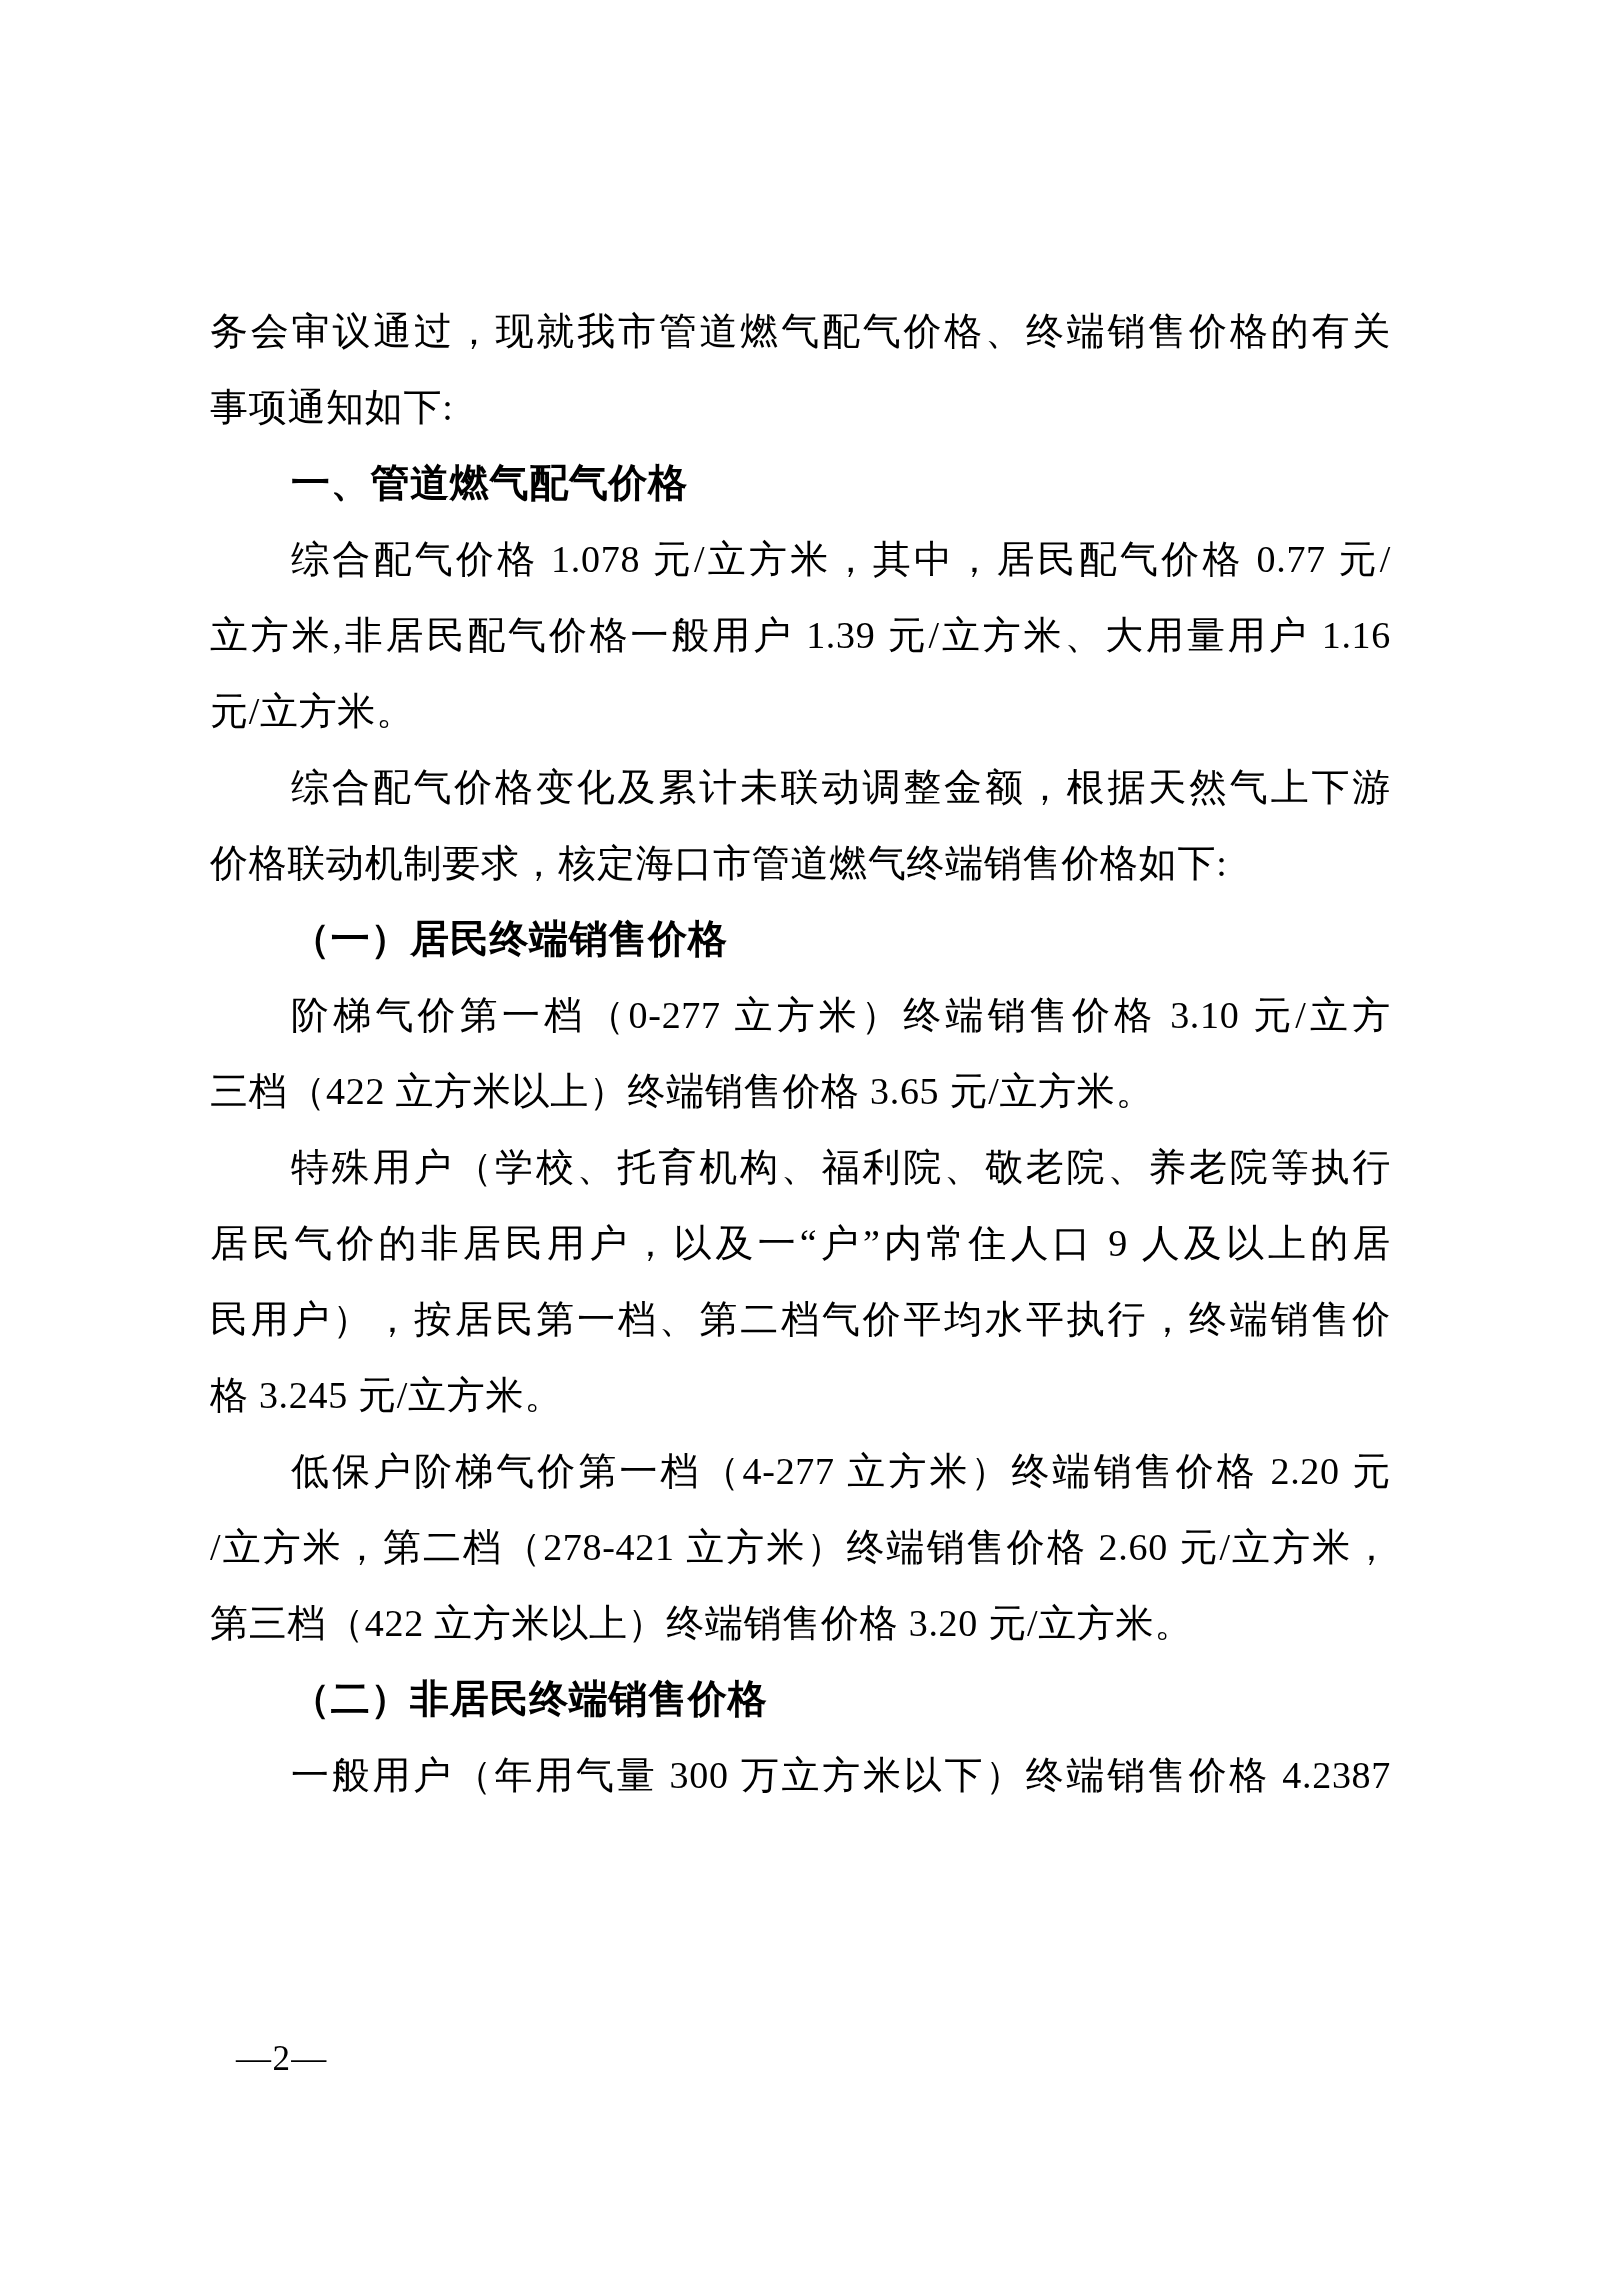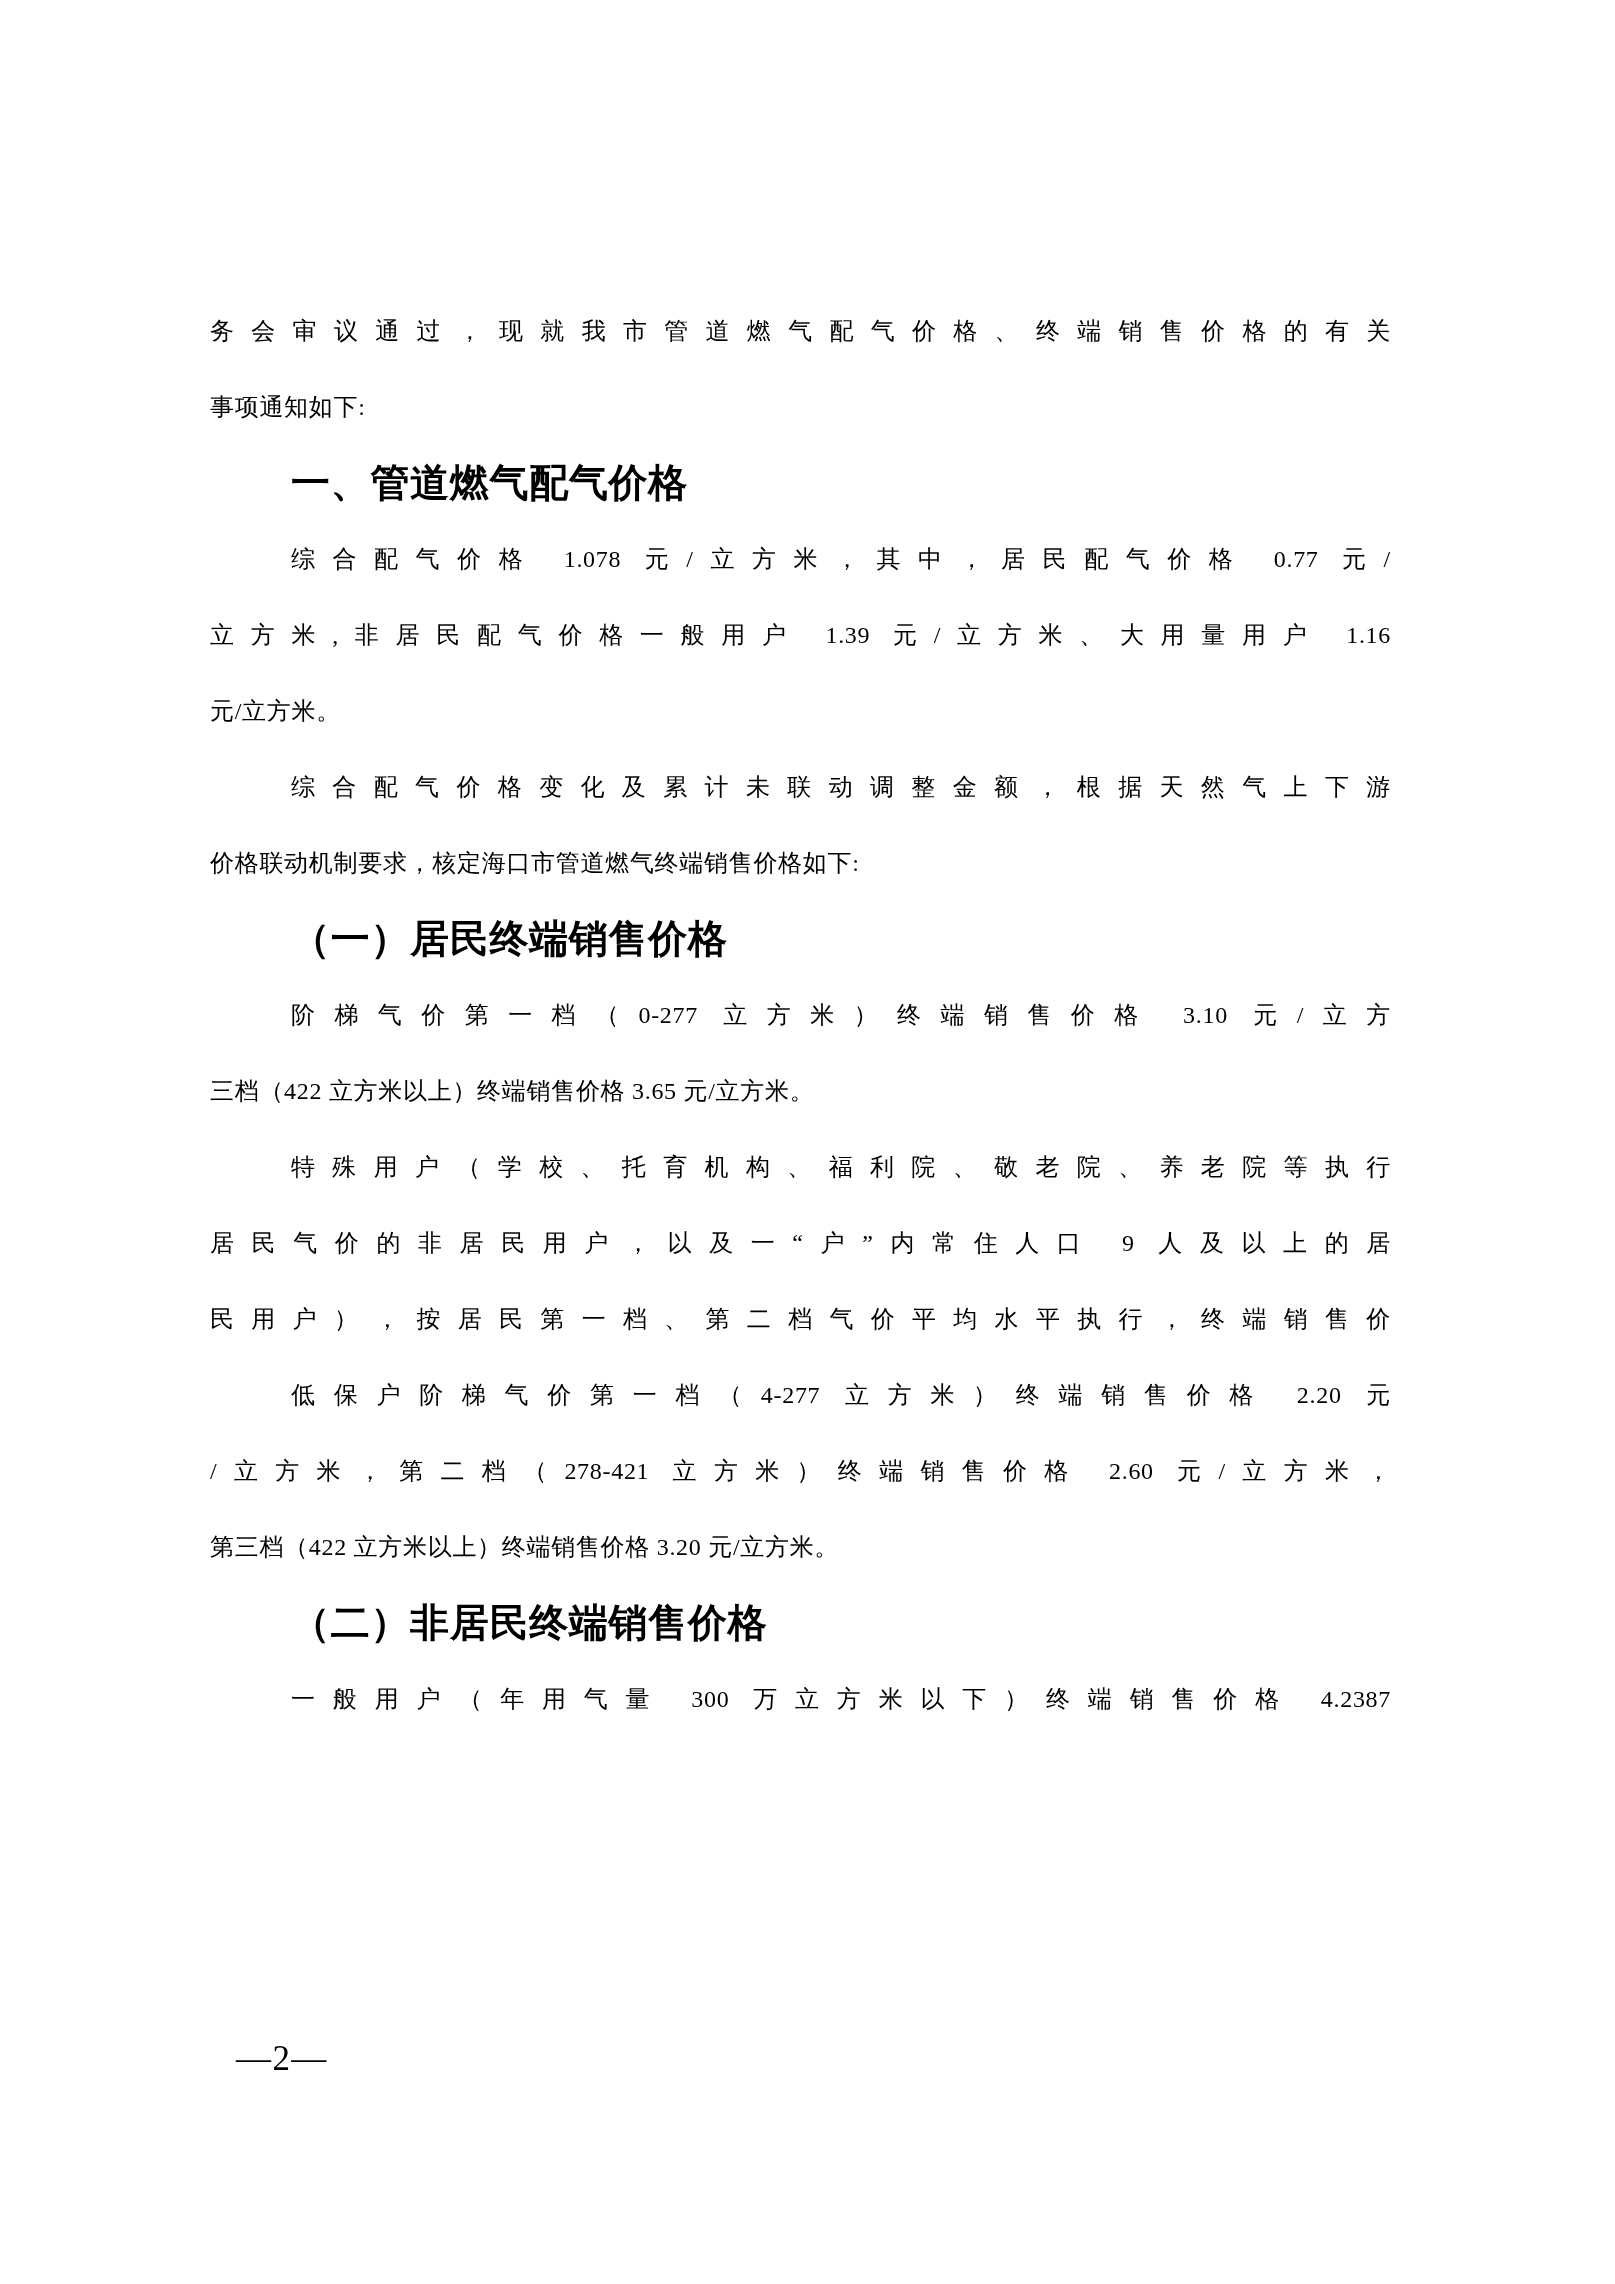--- a/index.html
+++ b/index.html
@@ -19,21 +19,21 @@
   }
   .textblock {
     position: absolute;
     left: 210px;
     top: 293px;
     width: 1181px;
   }
   .ln {
     height: 76px;
     line-height: 76px;
-    font-size: 24px;
+    font-size: 38px;
     letter-spacing: 0.7px;
     white-space: nowrap;
     text-align: left;
   }
   
   .ln.just {
     white-space: normal;
     text-align: justify;
     text-align-last: justify;
   }
@@ -73,20 +73,21 @@
     <div class="ln just">立方米,非居民配气价格一般用户 1.39 元/立方米、大用量用户 1.16</div>
     <div class="ln">元/立方米。</div>
     <div class="ln ind just">综合配气价格变化及累计未联动调整金额，根据天然气上下游</div>
     <div class="ln">价格联动机制要求，核定海口市管道燃气终端销售价格如下:</div>
     <div class="ln ind h-kai">（一）居民终端销售价格</div>
     <div class="ln ind just">阶梯气价第一档（0-277 立方米）终端销售价格 3.10 元/立方</div>
     <div class="ln">三档（422 立方米以上）终端销售价格 3.65 元/立方米。</div>
     <div class="ln ind just">特殊用户（学校、托育机构、福利院、敬老院、养老院等执行</div>
     <div class="ln just">居民气价的非居民用户，以及一“户”内常住人口 9 人及以上的居</div>
     <div class="ln just">民用户），按居民第一档、第二档气价平均水平执行，终端销售价</div>
+    <div class="ln">格 3.245 元/立方米。</div>
     <div class="ln ind just">低保户阶梯气价第一档（4-277 立方米）终端销售价格 2.20 元</div>
     <div class="ln just">/立方米，第二档（278-421 立方米）终端销售价格 2.60 元/立方米，</div>
     <div class="ln">第三档（422 立方米以上）终端销售价格 3.20 元/立方米。</div>
     <div class="ln ind h-kai">（二）非居民终端销售价格</div>
     <div class="ln ind just">一般用户（年用气量 300 万立方米以下）终端销售价格 4.2387</div>
   </main>
 
   <div class="page-number">—2—</div>
 </div>
 

